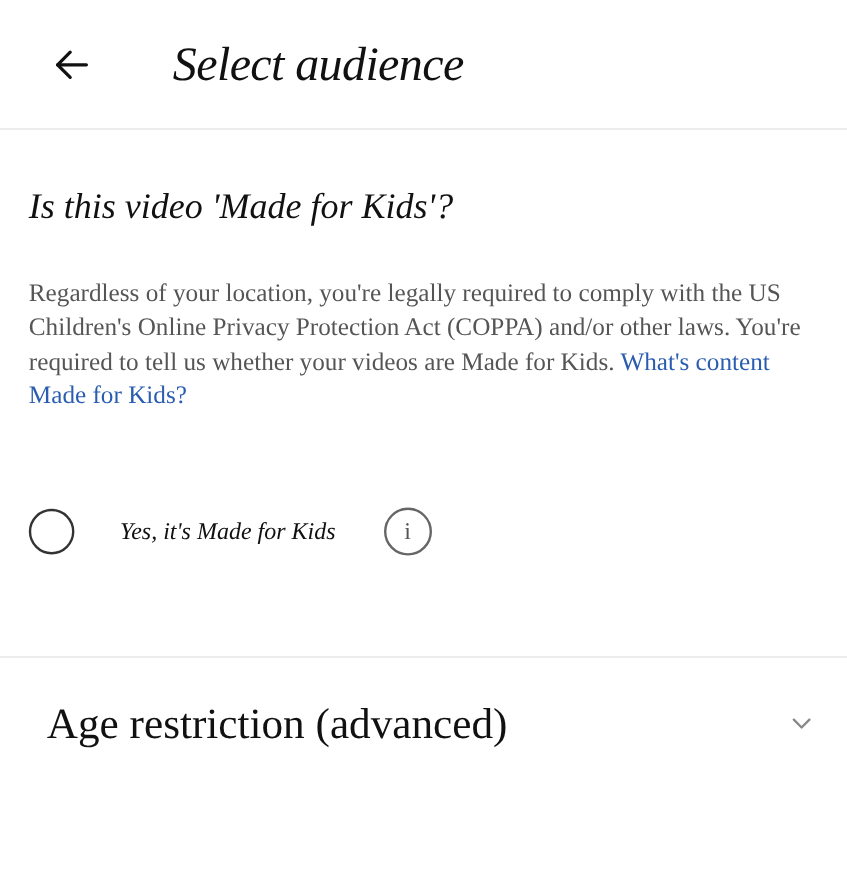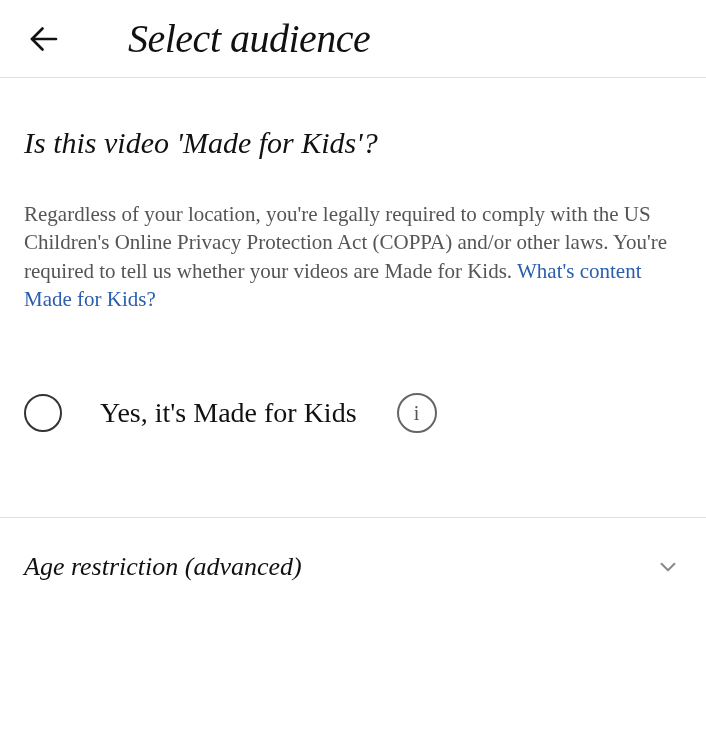--- a/index.html
+++ b/index.html
@@ -1,21 +1,21 @@
 <!DOCTYPE html>
 <html><head>
 <meta charset="utf-8">
 <style>
   * { box-sizing: border-box; margin: 0; padding: 0; }
   html, body { width: 706px; height: 737px; font-family: Georgia, 'Times New Roman', serif; background: #fff; color: #111; }
   .header {
-    height: 78px;
+    height: 108px;
     display: flex;
     align-items: center;
-    padding: 0 24px;
+    padding: 0 40px;
     border-bottom: 1px solid #e0e0e0;
   }
   .back-arrow {
     width: 40px; height: 40px;
     display: flex; align-items: center; justify-content: center;
     cursor: pointer;
     margin-right: 64px;
   }
   .page-title {
     font-size: 40px;
@@ -50,21 +50,22 @@
     cursor: pointer;
   }
   .radio {
     width: 38px; height: 38px;
     border: 2.5px solid #333;
     border-radius: 50%;
     margin-right: 38px;
     flex-shrink: 0;
   }
   .option-label {
-    font-size: 28px;
+    font-size: 20px;
+    font-style: italic;
   }
   .info-icon {
     width: 40px; height: 40px;
     border: 2px solid #666;
     border-radius: 50%;
     display: flex; align-items: center; justify-content: center;
     margin-left: 40px;
     font-family: Georgia, serif;
     font-style: normal;
     font-size: 20px;
@@ -77,22 +78,22 @@
     margin-top: 10px;
   }
   .expand-row {
     display: flex;
     align-items: center;
     justify-content: space-between;
     padding: 34px 24px 34px 24px;
     cursor: pointer;
   }
   .expand-label {
-    font-size: 26px;
-    font-style: italic;
+    font-size: 36px;
+    margin-left: 15px;
   }
   .chevron {
     width: 28px; height: 28px;
     display: flex; align-items: center; justify-content: center;
   }
 </style>
 </head>
 <body>
 
 <div class="header">

